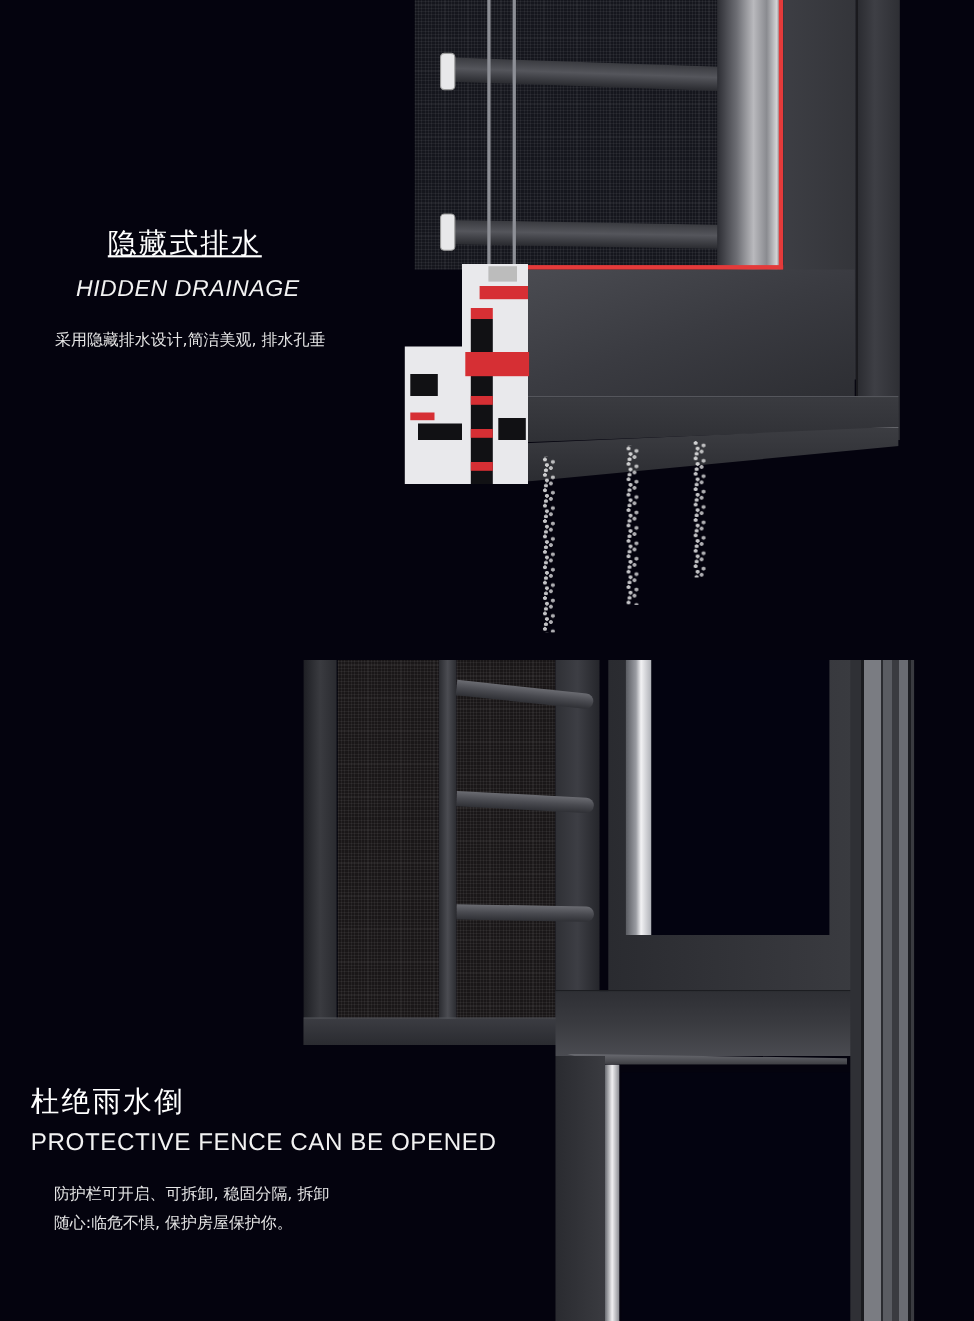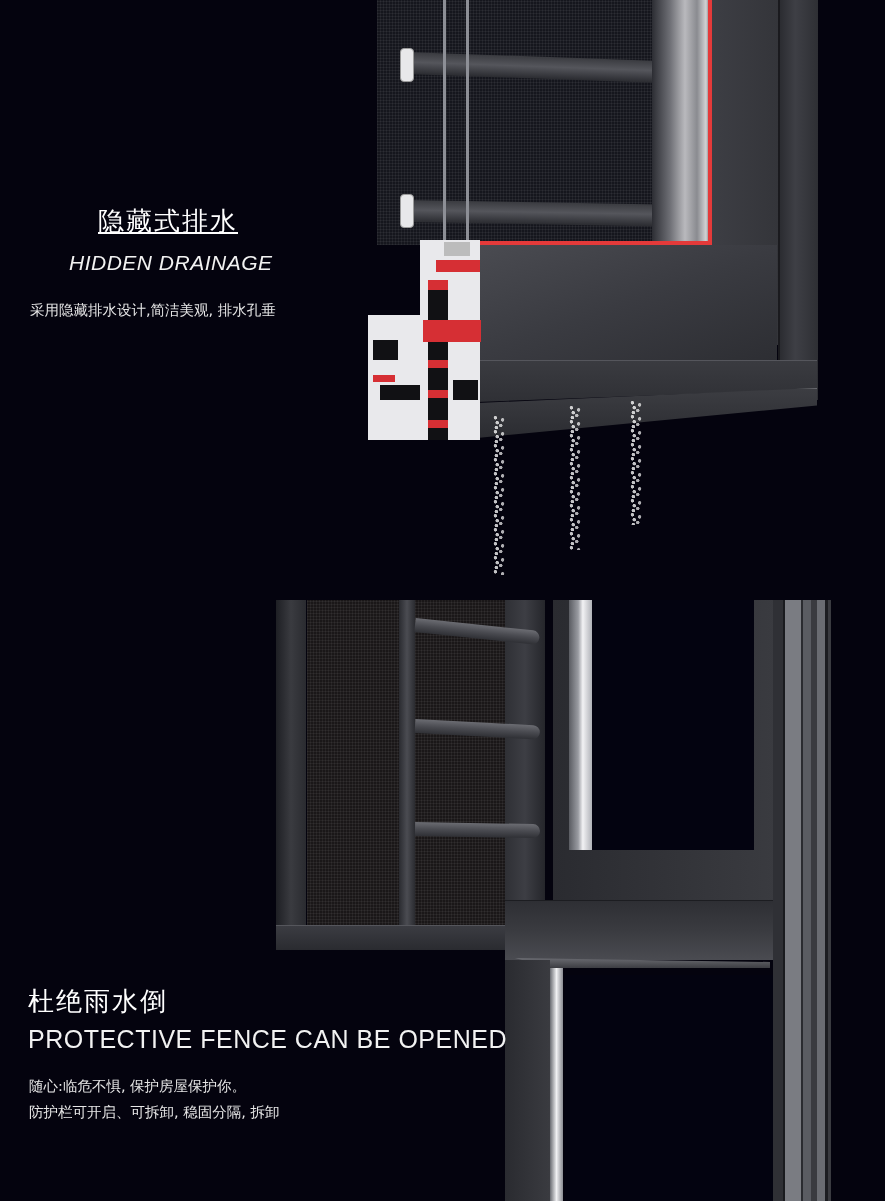--- a/index.html
+++ b/index.html
@@ -4,28 +4,28 @@
   <style>
     * { margin: 0; padding: 0; box-sizing: border-box; }
     html, body { width: 885px; height: 1201px; background: #04030e; overflow: hidden; }
     body { position: relative; font-family: "DejaVu Sans", sans-serif; color: #ffffff; }
 
     .abs { position: absolute; }
 
     
     .title-cn { font-size: 26px; letter-spacing: 2px; font-weight: normal; color: #ffffff; white-space: nowrap; }
     .title-en { font-family: "Liberation Sans", sans-serif; font-size: 21px; letter-spacing: 0.5px; color: #f2f2f2; white-space: nowrap; }
-    .body-cn { font-size: 14.5px; line-height: 26px; color: #e6e6e6; }
+    .body-cn { font-size: 14.5px; line-height: 26px; color: #e6e6e6; margin-left: 20px; }
 
     #s1-title-cn { left: 98px; top: 204px; text-decoration: underline; }
     #s1-title-en { left: 69px; top: 251px; font-style: italic; }
     #s1-body { left: 30px; top: 297px; width: 310px; }
 
     #s2-title-cn { left: 28px; top: 984px; }
-    #s2-title-en { left: 28px; top: 1025px; font-size: 25px; }
+    #s2-title-en { left: 28px; top: 1025px; font-size: 22px; }
     #s2-body { left: 29px; top: 1073px; width: 330px; }
 
     
     .mesh {
       background-color: #15161d;
       background-image:
         repeating-linear-gradient(0deg, rgba(255,255,255,0.05) 0 1px, transparent 1px 3px),
         repeating-linear-gradient(90deg, rgba(255,255,255,0.05) 0 1px, transparent 1px 3px);
     }
     #s1-screen { left: 377px; top: 0; width: 280px; height: 245px; }
@@ -177,15 +177,15 @@
   <div id="s2-transom-lip" class="abs"></div>
   <div id="s2-lower-left" class="abs"></div>
   <div id="s2-lower-strip" class="abs"></div>
   <div id="s2-lower-glass" class="abs"></div>
   <div id="s2-jamb" class="abs"></div>
 </div>
 
 <h2 id="s2-title-cn" class="abs title-cn">杜绝雨水倒</h2>
 <div id="s2-title-en" class="abs title-en">PROTECTIVE FENCE CAN BE OPENED</div>
 <div id="s2-body" class="abs body-cn">
+  <div>防护栏可开启、可拆卸, 稳固分隔, 拆卸</div>
   <div>随心:临危不惧, 保护房屋保护你。</div>
-  <div>防护栏可开启、可拆卸, 稳固分隔, 拆卸</div>
 </div>
 
 </body></html>

